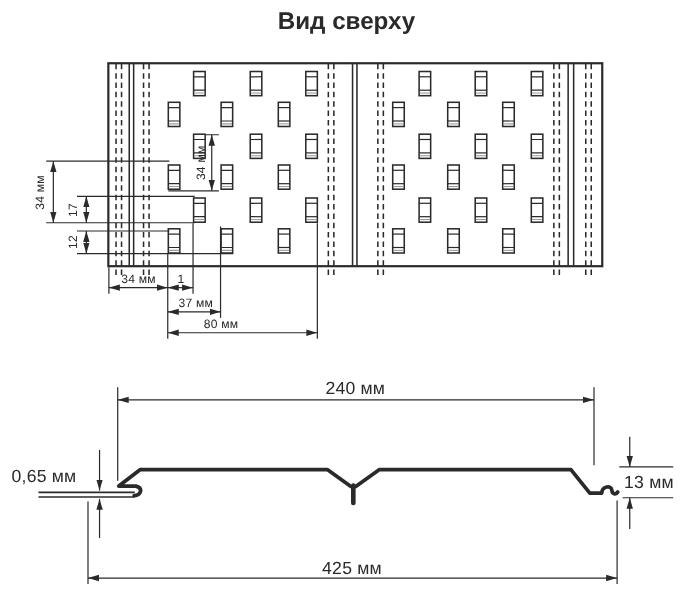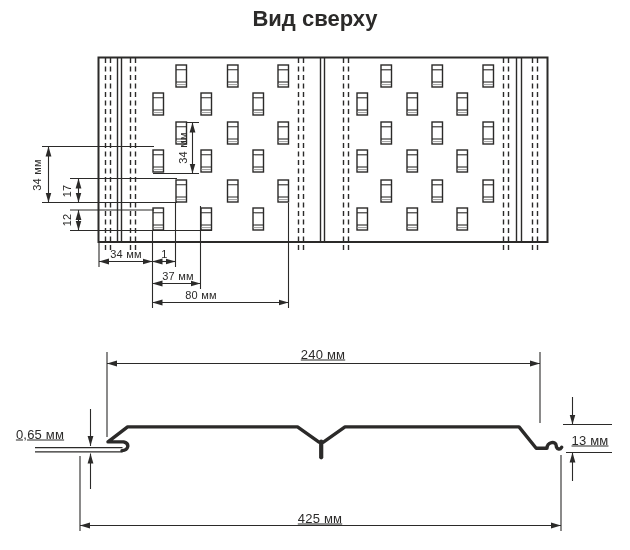--- a/index.html
+++ b/index.html
@@ -3,21 +3,21 @@
 <meta charset="utf-8">
 <style>
   :root{ --line:#2b2a29; }
   html,body{margin:0;padding:0;background:#fff;}
   .stage{position:relative;width:630px;height:550px;background:#fff;overflow:hidden;
          font-family:"Liberation Sans",sans-serif;color:var(--line);border-radius:18px;}
   svg{position:absolute;left:0;top:0;}
   .lbl{position:absolute;transform:translate(-50%,-50%);white-space:nowrap;
        font-size:11px;color:var(--line);letter-spacing:.2px;}
   .lbl.rot{transform:translate(-50%,-50%) rotate(-90deg);}
-  .lbl.big{font-size:13px;text-decoration:underline;}
+  .lbl.big{font-size:16px;}
   .title{position:absolute;transform:translate(-50%,-50%);white-space:nowrap;
          font-size:22px;font-weight:600;color:var(--line);}
   
   .outline{fill:#fff;stroke:var(--line);stroke-width:2;}
   .med{stroke:var(--line);stroke-width:1.4;fill:none;}
   .dashedl{stroke-dasharray:5 3.5;}
   .thin{stroke:var(--line);stroke-width:1.1;fill:none;}
   .dim{stroke:var(--line);stroke-width:1.1;fill:none;}
   .slot{fill:#fff;stroke:var(--line);stroke-width:1.4;}
   .slotedge{stroke:var(--line);stroke-width:1.1;}

